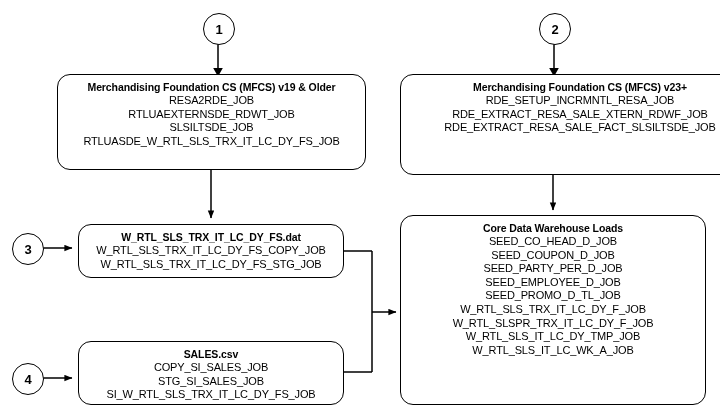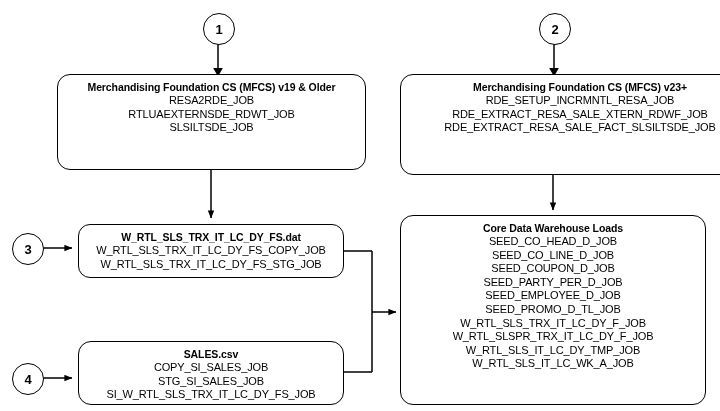--- a/index.html
+++ b/index.html
@@ -55,21 +55,21 @@
   .node-list li {
     font-size: 11px;
     color: #000000;
     line-height: 13.6px;
     white-space: nowrap;
     letter-spacing: -0.15px;
   }
   
   #box-mfcs-v19  { left: 57px;  top: 74px;  width: 309px; height: 96px; }
   #box-mfcs-v23  { left: 400px; top: 74px;  width: 360px; height: 101px; }
-  #box-fs-dat    { left: 78px;  top: 224px; width: 266px; height: 54px; border-radius: 12px; }
+  #box-fs-dat    { left: 78px;  top: 224px; width: 266px; height: 54px; }
   #box-sales-csv { left: 78px;  top: 341px; width: 266px; height: 64px; }
   #box-core-dw   { left: 400px; top: 215px; width: 306px; height: 190px; }
 
   
   .step-circle {
     position: absolute;
     width: 30px;
     height: 30px;
     border: 1.7px solid #000000;
     border-radius: 50%;
@@ -131,20 +131,21 @@
   <div class="step-circle" id="step-4">
     <span>4</span>
   </div>
 
   <div class="node" id="box-mfcs-v19">
     <div class="node-title">Merchandising Foundation CS (MFCS) v19 &amp; Older</div>
     <ul class="node-list">
         <li>RESA2RDE_JOB</li>
         <li>RTLUAEXTERNSDE_RDWT_JOB</li>
         <li>SLSILTSDE_JOB</li>
+        <li>RTLUASDE_W_RTL_SLS_TRX_IT_LC_DY_FS_JOB</li>
       </ul>
   </div>
 
   <div class="node" id="box-mfcs-v23">
     <div class="node-title">Merchandising Foundation CS (MFCS) v23+</div>
     <ul class="node-list">
         <li>RDE_SETUP_INCRMNTL_RESA_JOB</li>
         <li>RDE_EXTRACT_RESA_SALE_XTERN_RDWF_JOB</li>
         <li>RDE_EXTRACT_RESA_SALE_FACT_SLSILTSDE_JOB</li>
       </ul>
@@ -164,21 +165,20 @@
         <li>COPY_SI_SALES_JOB</li>
         <li>STG_SI_SALES_JOB</li>
         <li>SI_W_RTL_SLS_TRX_IT_LC_DY_FS_JOB</li>
       </ul>
   </div>
 
   <div class="node" id="box-core-dw">
     <div class="node-title">Core Data Warehouse Loads</div>
     <ul class="node-list">
         <li>SEED_CO_HEAD_D_JOB</li>
-        <li>SEED_CO_LINE_D_JOB</li>
         <li>SEED_COUPON_D_JOB</li>
         <li>SEED_PARTY_PER_D_JOB</li>
         <li>SEED_EMPLOYEE_D_JOB</li>
         <li>SEED_PROMO_D_TL_JOB</li>
         <li>W_RTL_SLS_TRX_IT_LC_DY_F_JOB</li>
         <li>W_RTL_SLSPR_TRX_IT_LC_DY_F_JOB</li>
         <li>W_RTL_SLS_IT_LC_DY_TMP_JOB</li>
         <li>W_RTL_SLS_IT_LC_WK_A_JOB</li>
       </ul>
   </div>

